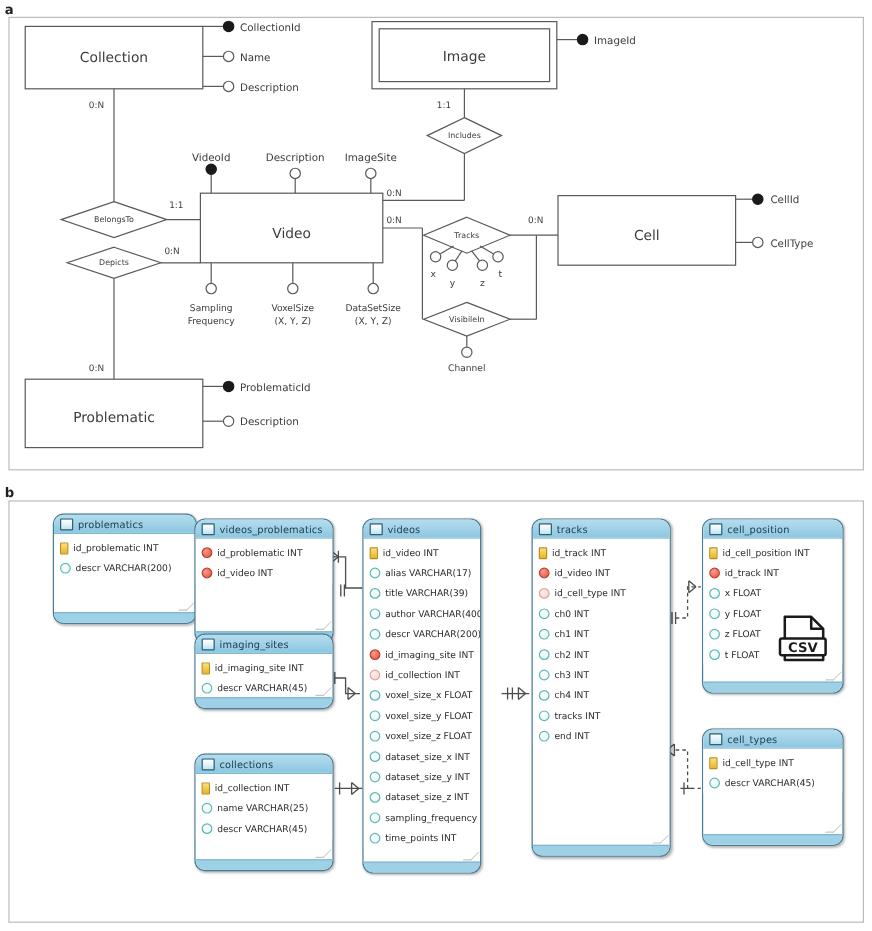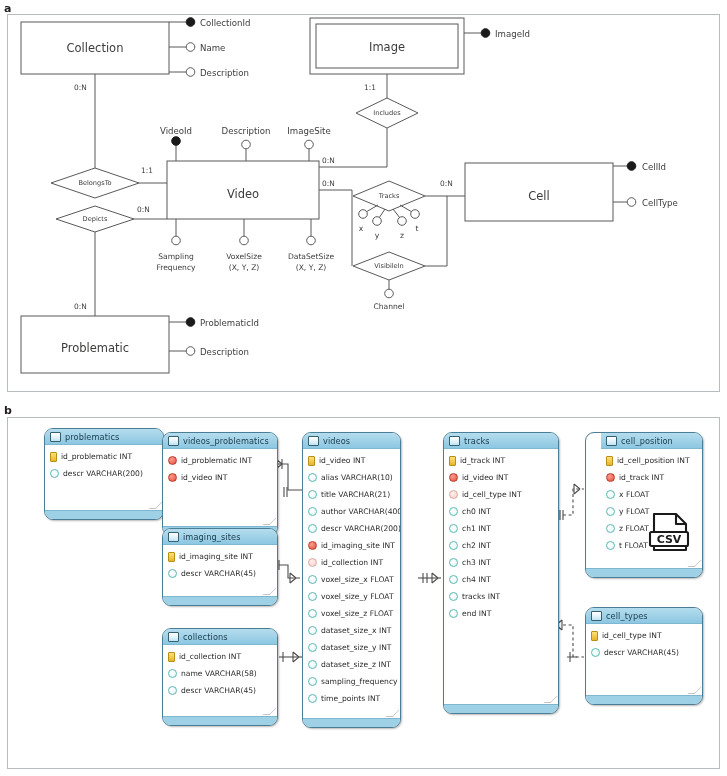--- a/index.html
+++ b/index.html
@@ -247,21 +247,21 @@
         </div>
       <div class="fld">
           <span class="ficon fkreq"></span>
           <span class="fld-name">id_video INT</span>
         </div>
     </div>
     <div class="resize-grip"></div>
     <div class="tbl-foot"></div>
   </div>
 
-  <div class="tbl" style="left:162px;top:528px;width:116px;height:78px;">
+  <div class="tbl" style="left:162px;top:528px;width:116px;height:63px;">
     <div class="tbl-hdr">
       <span class="tbl-icon"></span>
       <span class="tbl-hdr-title">imaging_sites</span>
     </div>
     <div class="tbl-body">
       <div class="fld">
           <span class="ficon pk"></span>
           <span class="fld-name">id_imaging_site INT</span>
         </div>
       <div class="fld">
@@ -278,21 +278,21 @@
       <span class="tbl-icon"></span>
       <span class="tbl-hdr-title">collections</span>
     </div>
     <div class="tbl-body">
       <div class="fld">
           <span class="ficon pk"></span>
           <span class="fld-name">id_collection INT</span>
         </div>
       <div class="fld">
           <span class="ficon col"></span>
-          <span class="fld-name">name VARCHAR(58)</span>
+          <span class="fld-name">name VARCHAR(25)</span>
         </div>
       <div class="fld">
           <span class="ficon col"></span>
           <span class="fld-name">descr VARCHAR(45)</span>
         </div>
     </div>
     <div class="resize-grip"></div>
     <div class="tbl-foot"></div>
   </div>
 
@@ -301,25 +301,25 @@
       <span class="tbl-icon"></span>
       <span class="tbl-hdr-title">videos</span>
     </div>
     <div class="tbl-body">
       <div class="fld">
           <span class="ficon pk"></span>
           <span class="fld-name">id_video INT</span>
         </div>
       <div class="fld">
           <span class="ficon col"></span>
-          <span class="fld-name">alias VARCHAR(10)</span>
-        </div>
-      <div class="fld">
-          <span class="ficon col"></span>
-          <span class="fld-name">title VARCHAR(21)</span>
+          <span class="fld-name">alias VARCHAR(17)</span>
+        </div>
+      <div class="fld">
+          <span class="ficon col"></span>
+          <span class="fld-name">title VARCHAR(39)</span>
         </div>
       <div class="fld">
           <span class="ficon col"></span>
           <span class="fld-name">author VARCHAR(400)</span>
         </div>
       <div class="fld">
           <span class="ficon col"></span>
           <span class="fld-name">descr VARCHAR(200)</span>
         </div>
       <div class="fld">
@@ -411,21 +411,21 @@
         </div>
       <div class="fld">
           <span class="ficon col"></span>
           <span class="fld-name">end INT</span>
         </div>
     </div>
     <div class="resize-grip"></div>
     <div class="tbl-foot"></div>
   </div>
 
-  <div class="tbl" style="left:585px;top:432px;width:118px;height:146px;padding-left:15px;">
+  <div class="tbl" style="left:585px;top:432px;width:118px;height:146px;">
     <div class="tbl-hdr">
       <span class="tbl-icon"></span>
       <span class="tbl-hdr-title">cell_position</span>
     </div>
     <div class="tbl-body">
       <div class="fld">
           <span class="ficon pk"></span>
           <span class="fld-name">id_cell_position INT</span>
         </div>
       <div class="fld">

